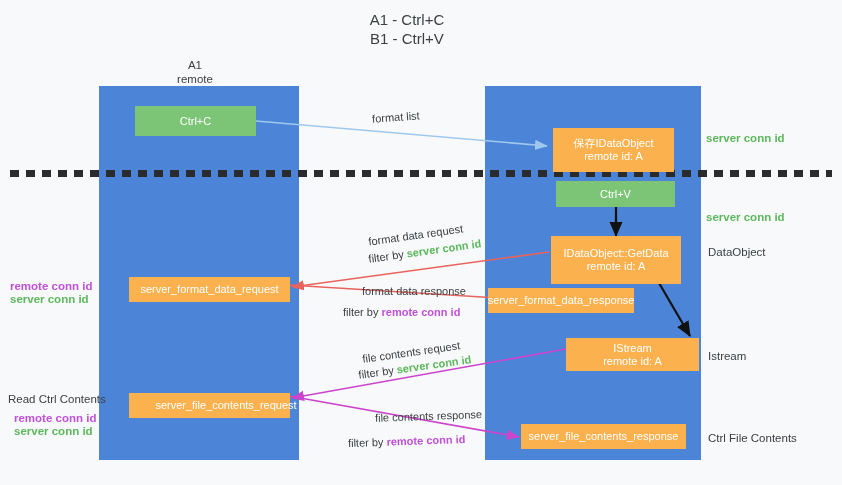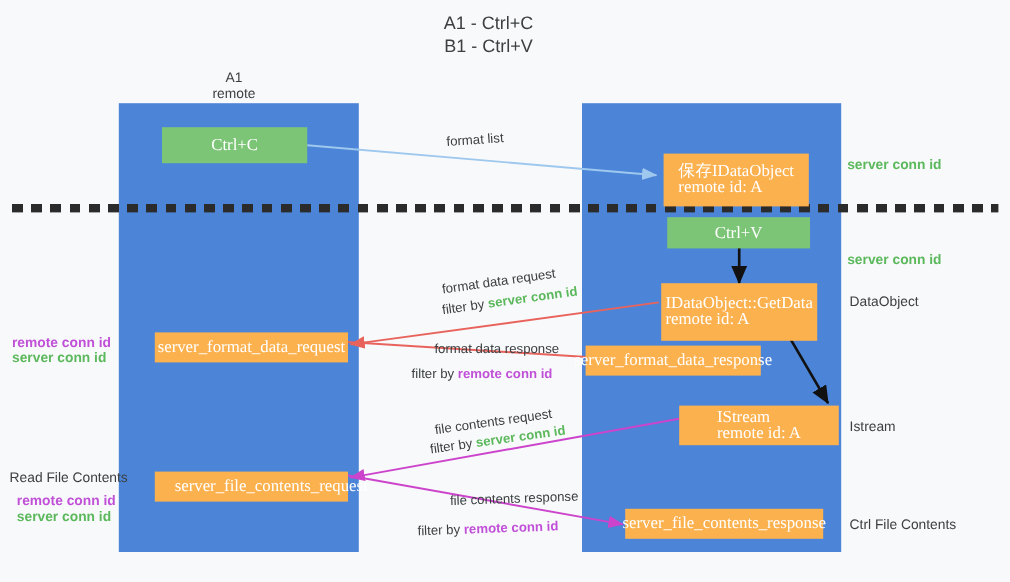--- a/index.html
+++ b/index.html
@@ -40,26 +40,26 @@
   .column {
     position: absolute;
     background: #4c85d8;
   }
   .node {
     position: absolute;
     display: flex;
     flex-direction: column;
     align-items: center;
     justify-content: center;
+    text-align: center;
     color: #ffffff;
-    font-size: 14px;
+    font-size: 11px;
     line-height: 13px;
     box-sizing: border-box;
     white-space: pre;
-    font-family: Liberation Serif, serif;
   }
   .node.green { background: #7cc576; }
   .node.orange { background: #fcb14f; }
   .side-label {
     position: absolute;
     font-size: 11.5px;
     line-height: 14px;
     white-space: pre;
   }
   .green-txt { color: #5cb85c; font-weight: bold; }
@@ -159,21 +159,21 @@
 
   <div class="side-label green-txt" style="left:706px; top:131px;">server conn id</div>
   <div class="side-label green-txt" style="left:706px; top:210px;">server conn id</div>
   <div class="side-label gray-txt" style="left:708px; top:245px;">DataObject</div>
   <div class="side-label gray-txt" style="left:708px; top:349px;">Istream</div>
   <div class="side-label gray-txt" style="left:708px; top:431px;">Ctrl File Contents</div>
 
   <div class="side-label purple-txt" style="left:10px; top:279px;">remote conn id</div>
   <div class="side-label green-txt" style="left:10px; top:292px;">server conn id</div>
 
-  <div class="side-label gray-txt" style="left:8px; top:392px;">Read File Contents</div>
+  <div class="side-label gray-txt" style="left:8px; top:392px;">Read Ctrl Contents</div>
   <div class="side-label purple-txt" style="left:14px; top:411px;">remote conn id</div>
   <div class="side-label green-txt" style="left:14px; top:424px;">server conn id</div>
 
   <div class="edge-label" style="left:372px; top:110px; transform:rotate(-4deg);">format list</div>
 
   <div class="edge-label" style="left:368px; top:228px; transform:rotate(-8deg);">format data request</div>
   <div class="edge-label" style="left:368px; top:244px; transform:rotate(-8deg);"><span>filter by </span><span class="green-txt">server conn id</span></div>
 
   <div class="edge-label" style="left:362px; top:284px;">format data response</div>
   <div class="edge-label" style="left:343px; top:305px;"><span>filter by </span><span class="purple-txt">remote conn id</span></div>

